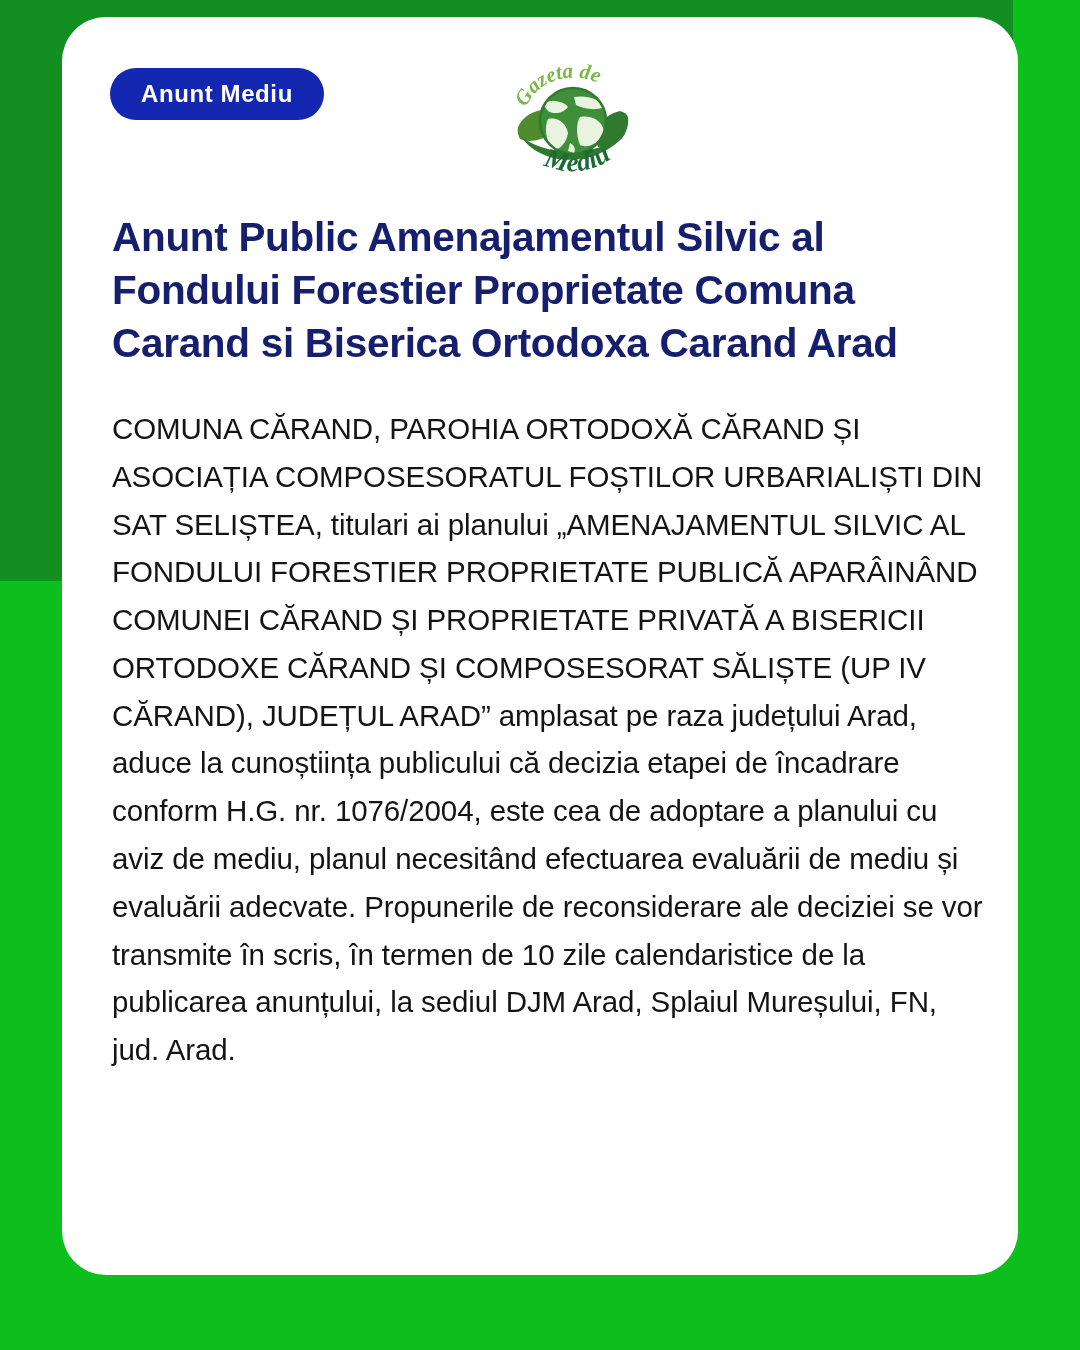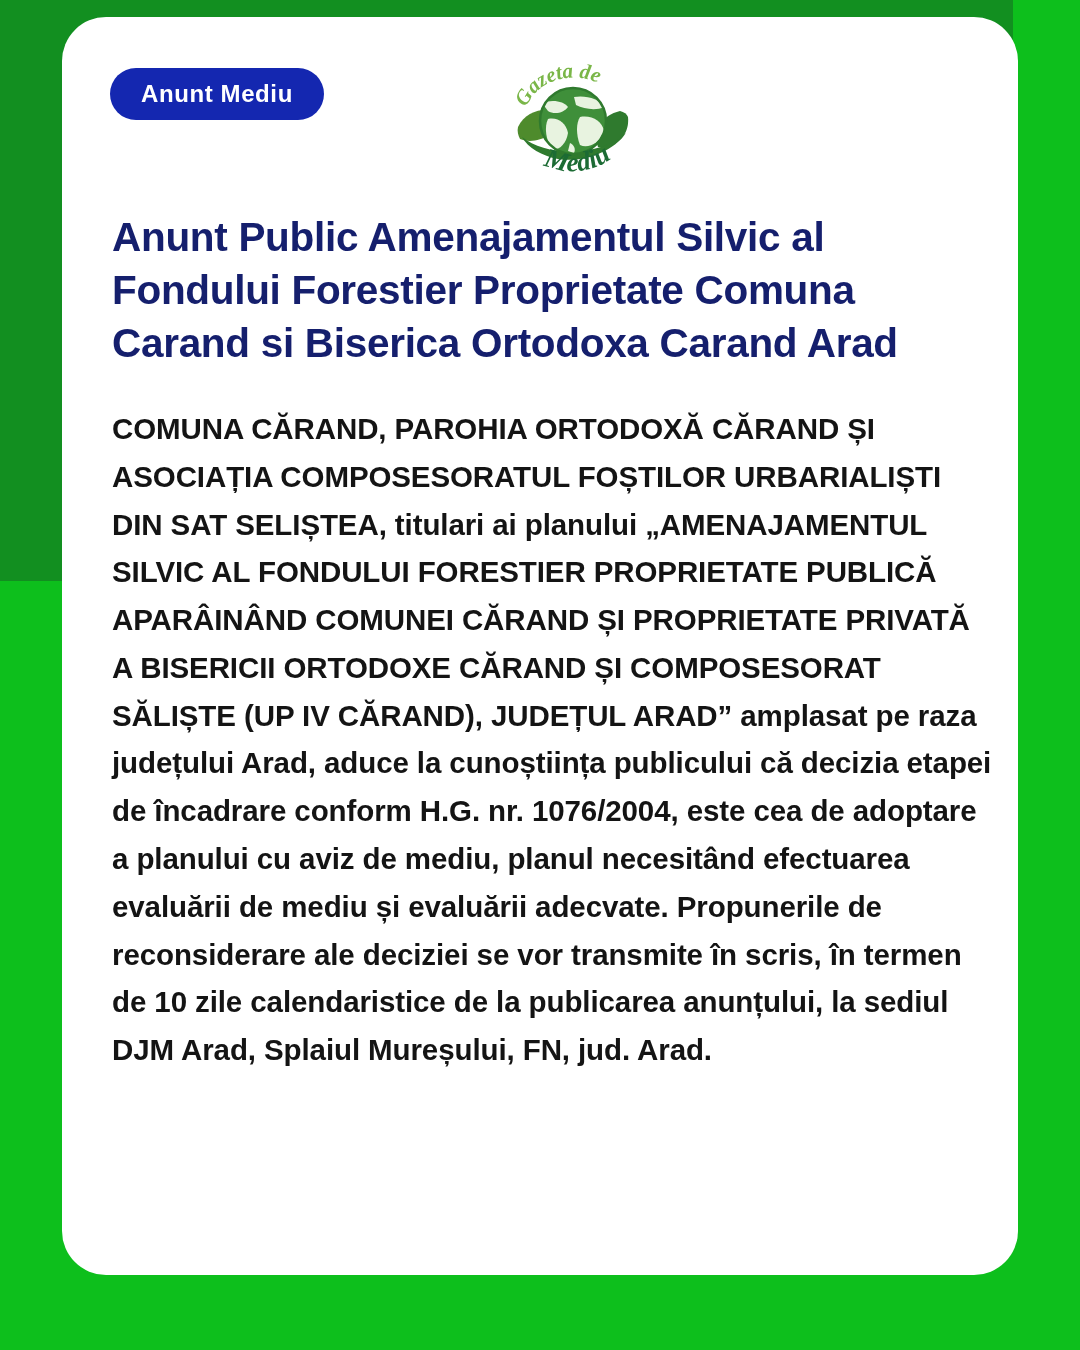--- a/index.html
+++ b/index.html
@@ -97,21 +97,21 @@
 
   
   #body-text {
     position: absolute;
     left: 50px;
     top: 388px;
     width: 880px;
     margin: 0;
     color: #141414;
     font-size: 29.5px;
-    font-weight: 700;
+    font-weight: 400;
     line-height: 1.62;
     letter-spacing: -0.1px;
   }
 </style>
 </head>
 <body>
 
 <div id="poster">
 
   <div id="bg-dark-block"></div>

